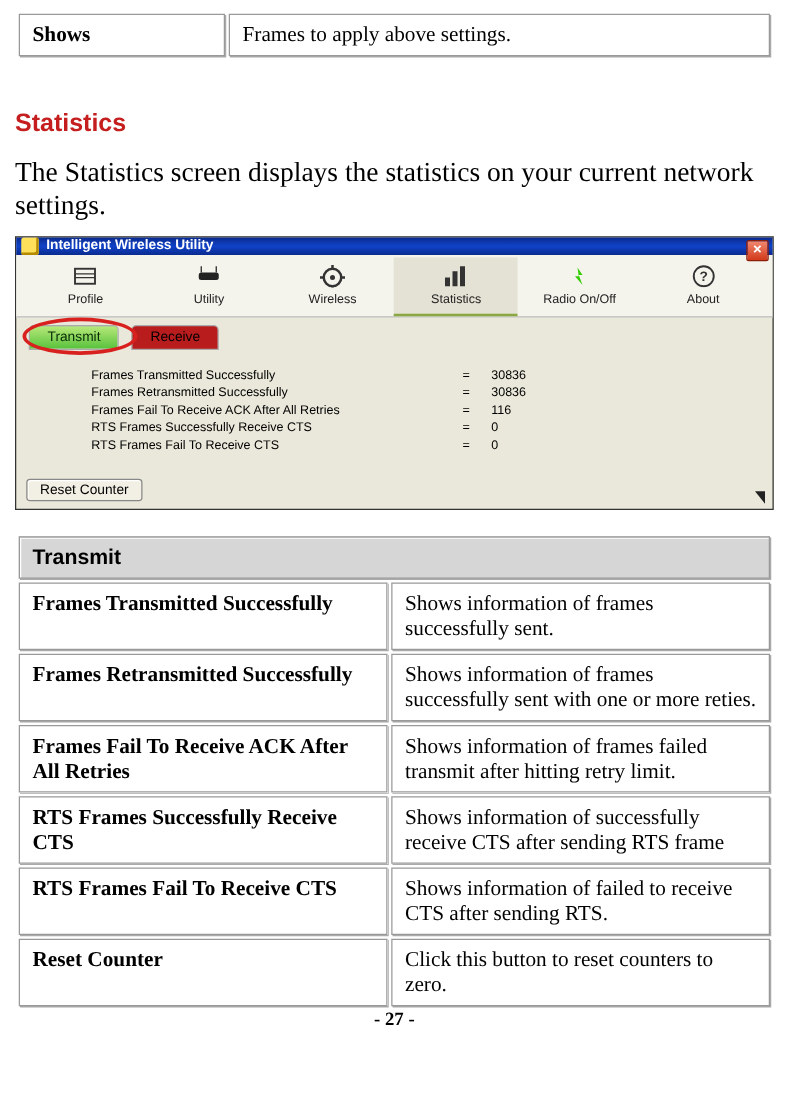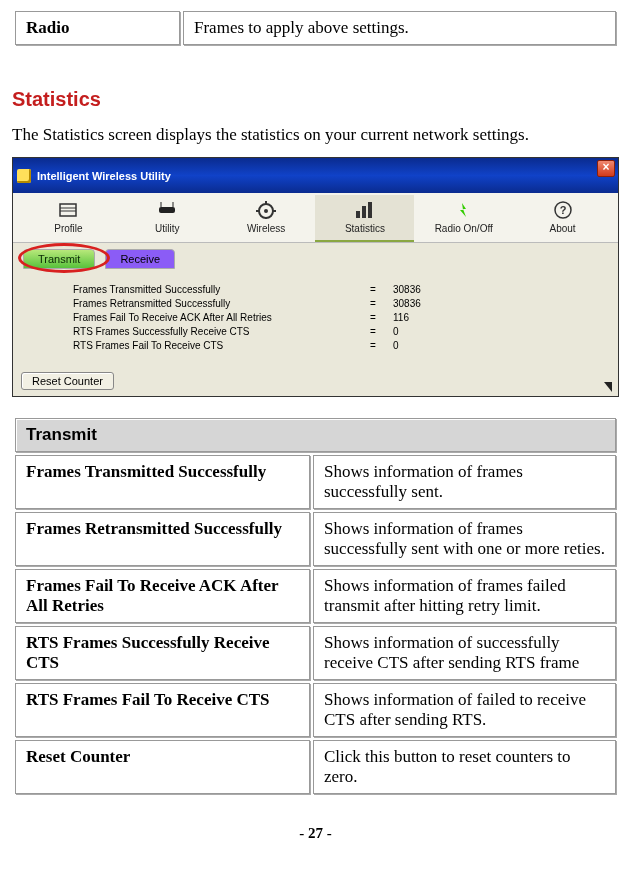--- a/index.html
+++ b/index.html
@@ -30,37 +30,37 @@
 
     
     .section-heading {
       font-family: Arial, Helvetica, sans-serif;
       color: #c41e1e;
       font-weight: bold;
       font-size: 20px;
       margin: 40px 0 14px 0;
     }
     .lead {
-      font-size: 17px;
+      font-size: 22px;
       margin-bottom: 12px;
     }
 
     
     .app-frame {
       border: 1px solid #333;
       background: #eae8da;
       width: 100%;
       position: relative;
       margin-bottom: 18px;
     }
     .titlebar {
-      height: 35px;
+      height: 14px;
       background: linear-gradient(#0a2b8f, #1042c8 50%, #0a2b8f);
       display: flex;
-      align-items: center;
+      align-items: flex-start;
       padding: 0 4px;
       color: #fff;
       font-family: Tahoma, Arial, sans-serif;
       font-size: 11px;
       font-weight: bold;
       position: relative;
     }
     .titlebar-icon {
       width: 14px; height: 14px;
       background: #ffe05a;
@@ -109,21 +109,21 @@
       display: flex;
       padding: 6px 10px;
       gap: 10px;
       align-items: center;
       position: relative;
     }
     .subtab {
       font-family: Arial, sans-serif;
       font-size: 11px;
       padding: 3px 14px;
-      background: #8b5cf6;
+      background: #b91c1c;
       border: 1px solid #aaa;
       border-radius: 4px 4px 0 0;
       position: relative;
     }
     .subtab.active {
       background: linear-gradient(#b7e87a, #58c23c);
       color: #0a2a05;
     }
     .red-oval {
       position: absolute;
@@ -183,30 +183,29 @@
       background: #d6d6d6;
       font-weight: bold;
       font-family: Arial, sans-serif;
     }
     .def-table td.term { width: 295px; font-weight: bold; }
 
     .page-num {
       text-align: center;
       font-weight: bold;
       font-size: 15px;
-      margin-top: 28px;
     }
   </style>
 </head>
 <body>
 
 <table class="top-table">
   <tbody>
       <tr>
-    <td>Radio</td>
+    <td>Shows</td>
     <td>Frames to apply above settings.</td>
   </tr>
 </tbody>
   </table>
 
 <h2 class="section-heading">Statistics</h2>
 <p class="lead">The Statistics screen displays the statistics on your current network settings.</p>
 
 <div class="app-frame">
   <div class="titlebar">

